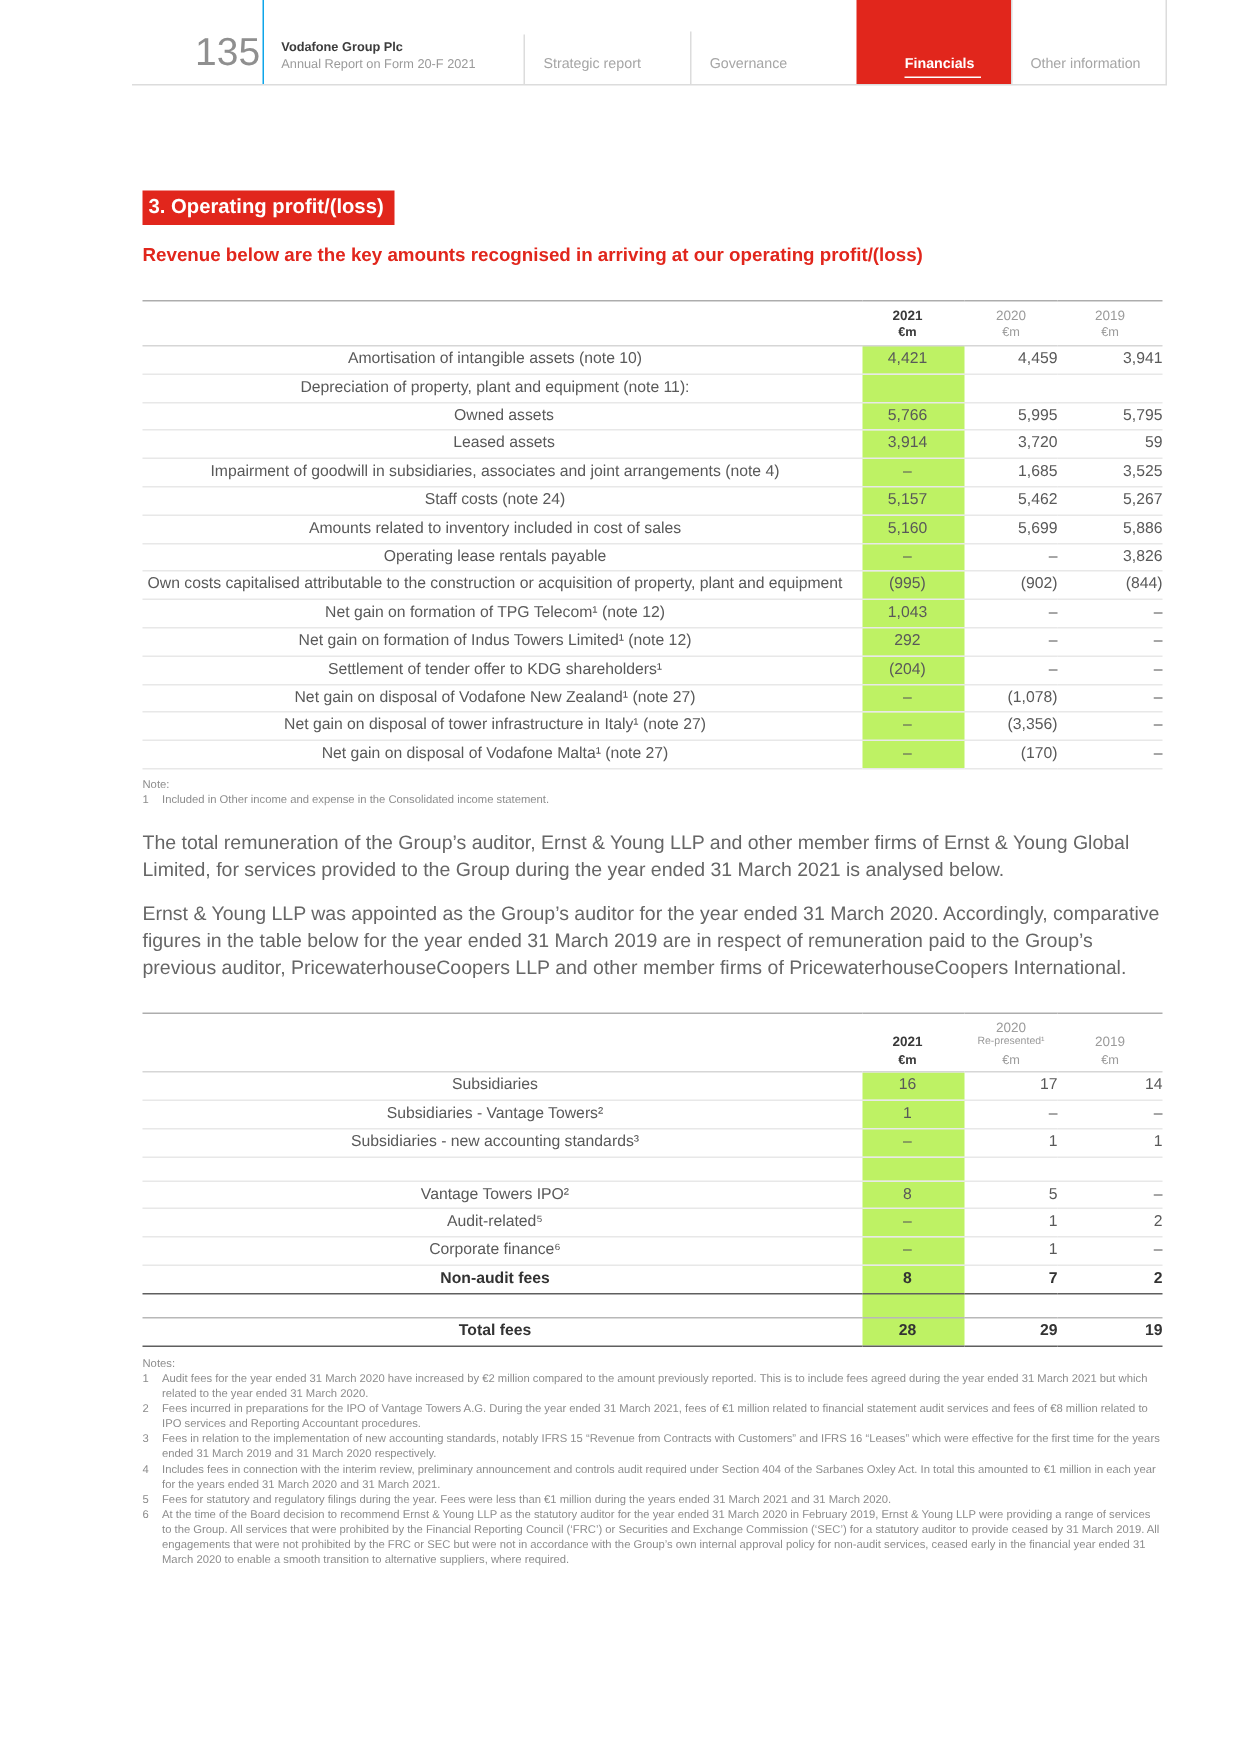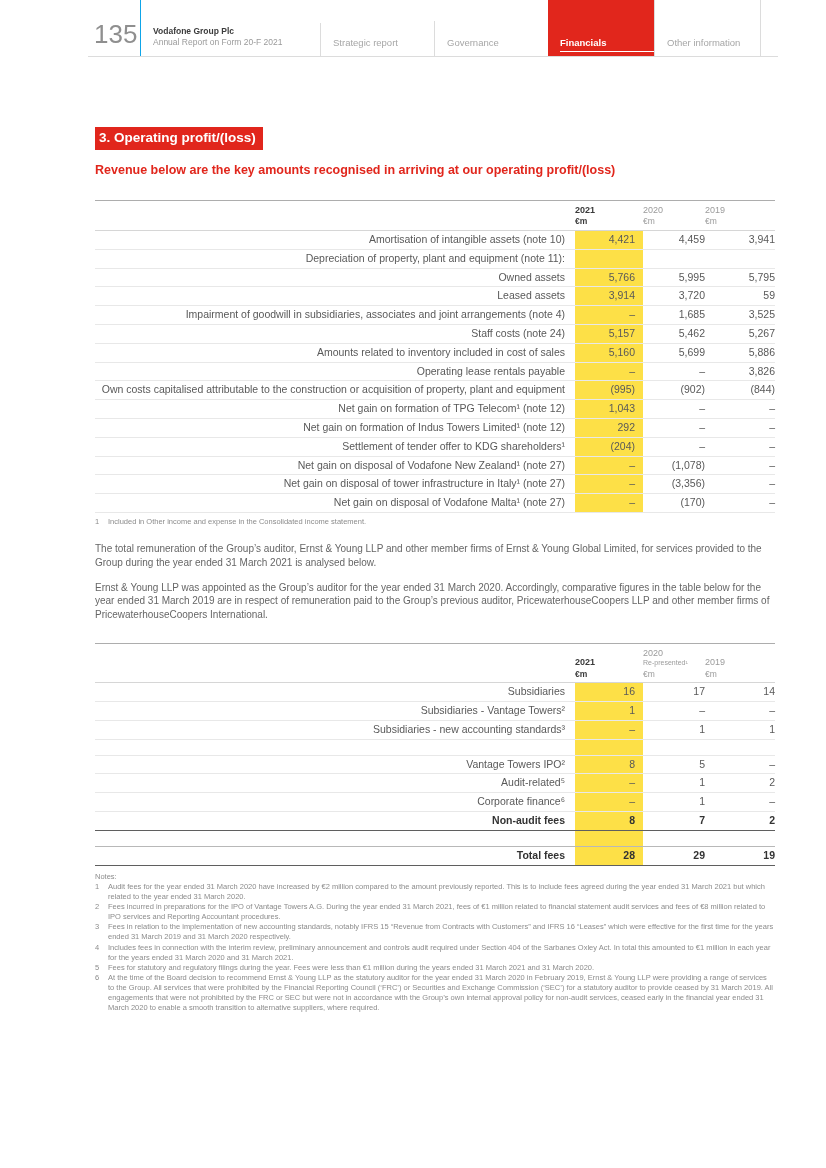--- a/index.html
+++ b/index.html
@@ -4,63 +4,63 @@
 <style>
   * { margin:0; padding:0; box-sizing:border-box; }
   html,body { background:#ffffff; }
   body { font-family:"Liberation Sans","DejaVu Sans",sans-serif; color:#4d4d4d; }
   .page { position:relative; width:826px; height:1168px; background:#fff; overflow:hidden; }
 
   
   .hdr { position:absolute; left:88px; top:0; width:690px; height:57px;
          display:flex; border-bottom:1px solid #dcdcdc; }
   .hdr-cell { display:flex; flex-direction:column; justify-content:flex-end; padding:0 0 8px 12px; }
-  .hdr-pagenum { width:52px; padding-left:6px; font-size:26px; color:#8f8f8f; font-weight:400; line-height:1; padding-bottom:9px; }
+  .hdr-pagenum { width:52px; padding-left:6px; font-size:26px; color:#8f8f8f; font-weight:400; line-height:1; padding-bottom:9px;margin-left:36px; }
   .hdr-brand { width:180px; border-left:1px solid #0ea5e9; }
   .brand-1 { font-size:8.5px; font-weight:bold; color:#3c3c3c; line-height:1.3; }
   .brand-2 { font-size:8.5px; color:#9a9a9a; line-height:1.3; }
   .hdr-tab { width:114px; border-left:1px solid #dcdcdc; font-size:9.5px; color:#a6a6a6; }
-  .hdr-tab.t3 { width:106px; } .hdr-tab.t4 { width:107px; border-right:1px solid #dcdcdc; }
+  .hdr-tab.t3 { width:106px;align-items:center; } .hdr-tab.t4 { width:107px; border-right:1px solid #dcdcdc; }
   .hdr-tab.active { background:var(--accent); border-left:none; color:#fff; font-weight:bold; }
   .hdr-tab.active .tab-label { display:inline-block; border-bottom:1px solid #fff; padding:0 4px 3px 0; margin-bottom:-4px; }
 
   
   .content { position:absolute; left:95px; top:127px; width:680px; }
   .section-heading { display:inline-block; background:var(--accent); color:#fff; font-weight:bold;
                      font-size:13.5px; padding:3px 7px 4px 4px; line-height:1.15; }
   .section-sub { margin-top:13px; color:var(--accent); font-weight:bold; font-size:12.5px; }
 
   table { width:680px; border-collapse:collapse; table-layout:fixed; }
   table.data { border-top:1px solid #adadad; }
   .t1 { margin-top:23px; } .t2 { margin-top:21px; }
   col.c-label { width:480px; } col.c-v1 { width:68px; } col.c-v2 { width:62px; } col.c-v3 { width:70px; }
-  thead th { font-weight:normal; text-align:left; vertical-align:bottom; color:#9b9b9b;
+  thead th { font-weight:normal; text-align:center; vertical-align:bottom; color:#9b9b9b;
              padding:4px 0 3px; border-bottom:1px solid #d6d6d6; }
   thead th.em { color:#3a3a3a; font-weight:bold; padding-right:8px; }
   thead .year { font-size:9px; line-height:1.2; }
   thead .sub  { font-size:7px; line-height:1.25; font-weight:normal; color:#9b9b9b; }
   thead .unit { font-size:8.5px; line-height:1.25; margin-top:1px; }
   tbody td { font-size:10.5px; color:#595959; vertical-align:bottom;
              padding:2px 0 3px; border-bottom:1px solid #e8e8e8; line-height:1.22; }
-  tbody td.label { text-align:right; padding-right:10px; }
+  tbody td.label { text-align:center; padding-right:10px; }
   tbody td.label.indent { padding-left:12px; }
   tbody td.val { text-align:right; }
-  tbody td.val.shade { background:#fde047; padding-right:8px; }
+  tbody td.val.shade { background:#bef264; padding-right:8px;text-align:center; }
   tbody tr.bold td { font-weight:bold; color:#333; }
   tbody tr.dark-border td { border-bottom:1px solid #5f5f5f; }
   tbody tr.gap td { height:16px; border-bottom:1px solid #e8e8e8; }
   tbody tr.gap.sep-med td { border-bottom:1px solid #b8b8b8; }
 
   .note-block { margin-top:4px; }
   .note-title { font-size:7.5px; color:#8c8c8c; line-height:1.5; }
   .note-row { display:flex; font-size:7.5px; color:#8c8c8c; line-height:1.35; }
   .note-num { width:13px; flex:0 0 13px; }
   .note-text { flex:1; }
 
-  .para { margin-top:15px; font-size:10px; color:#666; line-height:1.38; }
+  .para { margin-top:15px; font-size:13px; color:#666; line-height:1.38; }
   .para + .para { margin-top:11px; }
   .notes2 { margin-top:5px; }
 </style>
 </head>
 <body>
 
 <div class="page">
 
   <div class="hdr">
     <div class="hdr-cell hdr-pagenum">135</div>
@@ -200,20 +200,21 @@
           <tr>
             <td class="label">Net gain on disposal of Vodafone Malta¹ (note 27)</td>
             <td class="val shade">–</td>
             <td class="val">(170)</td>
             <td class="val">–</td>
           </tr>
         </tbody>
     </table>
 
     <div class="note-block">
+      <div class="note-title">Note:</div>
       <div>
           <div class="note-row">
             <span class="note-num">1</span>
             <span class="note-text">Included in Other income and expense in the Consolidated income statement.</span>
           </div>
         </div>
     </div>
 
     <p class="para">The total remuneration of the Group’s auditor, Ernst &amp; Young LLP and other member firms of Ernst &amp; Young Global Limited, for services provided to the Group during the year ended 31 March 2021 is analysed below.</p>
     <p class="para">Ernst &amp; Young LLP was appointed as the Group’s auditor for the year ended 31 March 2020. Accordingly, comparative figures in the table below for the year ended 31 March 2019 are in respect of remuneration paid to the Group’s previous auditor, PricewaterhouseCoopers LLP and other member firms of PricewaterhouseCoopers International.</p>

